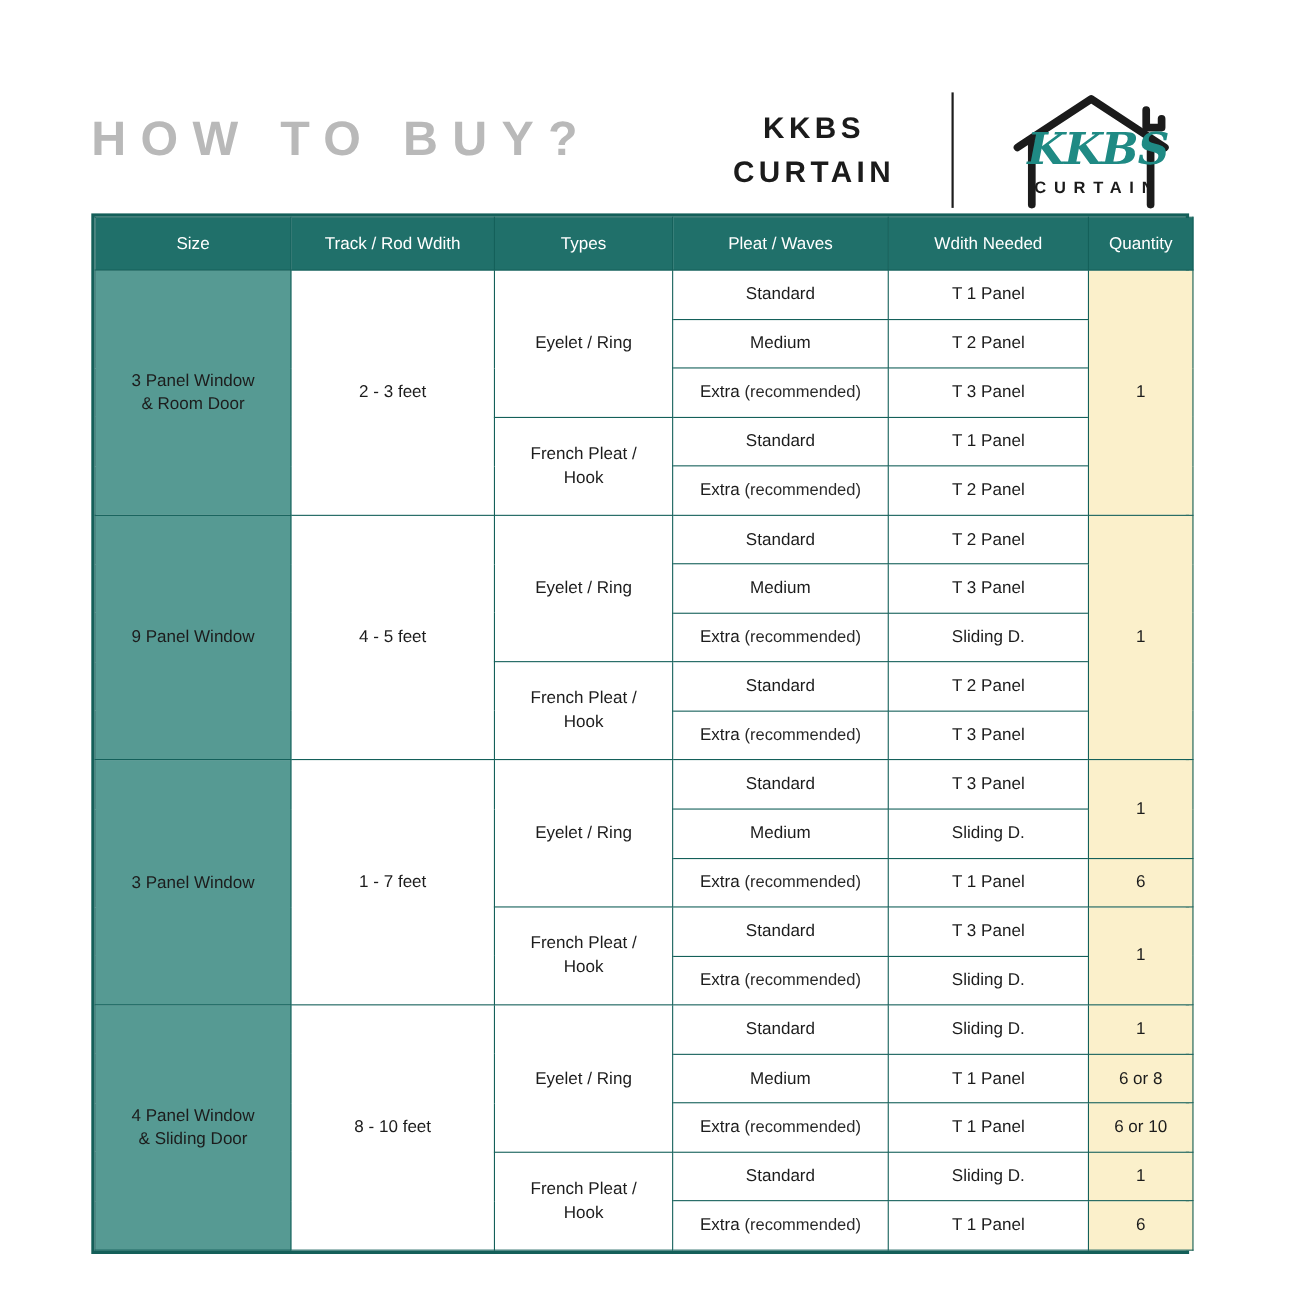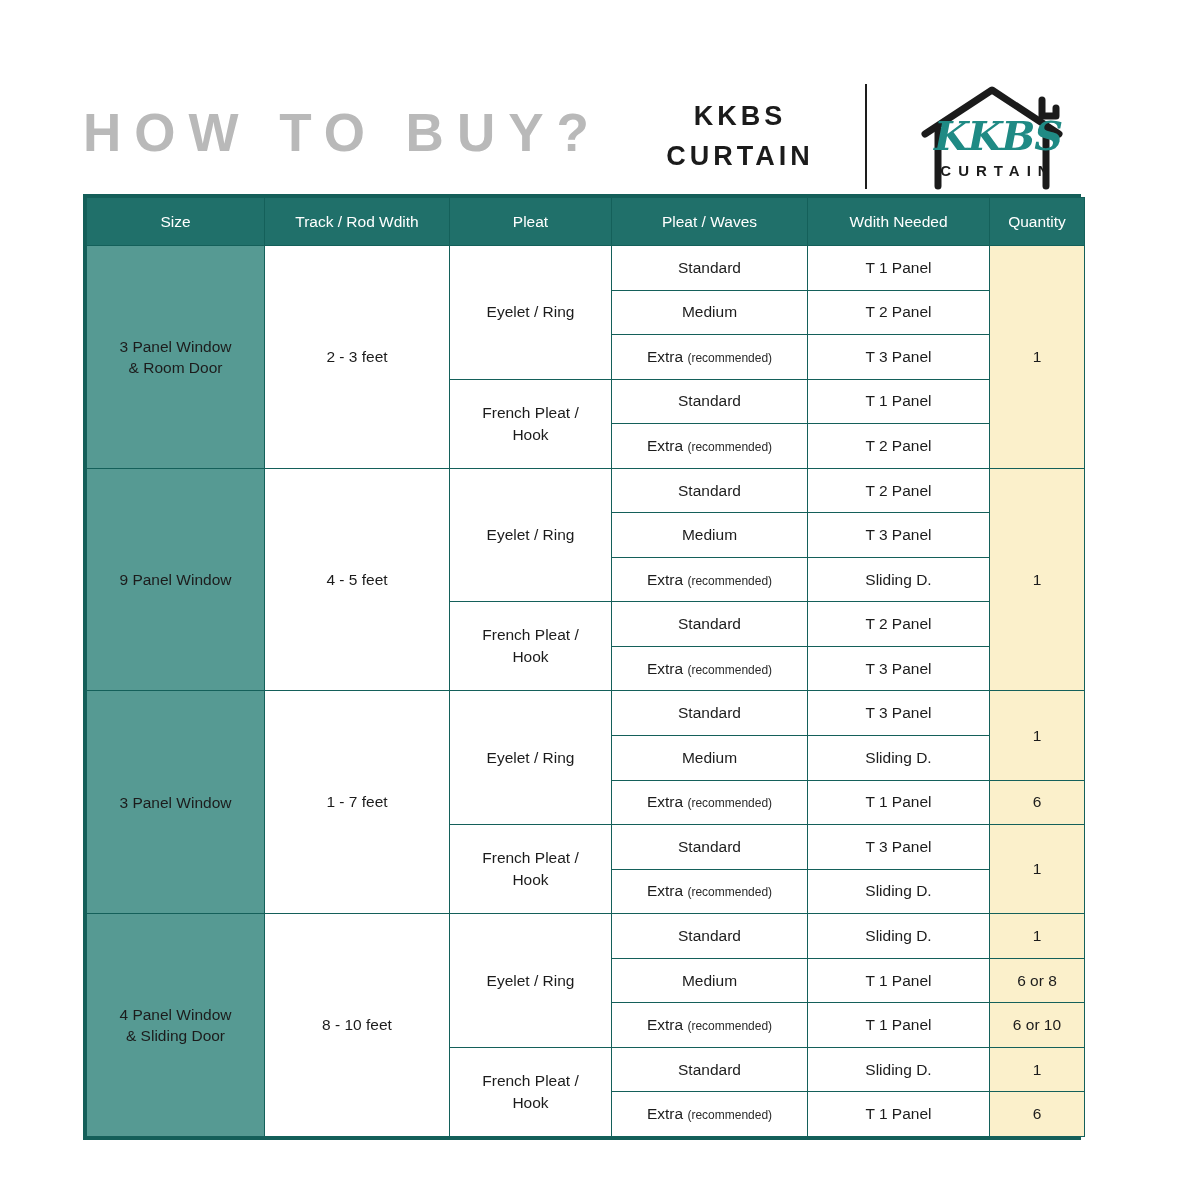--- a/index.html
+++ b/index.html
@@ -27,21 +27,21 @@
     position: absolute;
     left: 0;
     top: 60px;
     width: 1181px;
     height: 115px;
   }
   .how-to-buy {
     position: absolute;
     left: 83px;
     top: 42px;
-    font-size: 53px;
+    font-size: 44px;
     font-weight: bold;
     letter-spacing: 13px;
     color: #b9b9b9;
     font-family: "Liberation Sans", sans-serif;
   }
   .brand-block {
     position: absolute;
     left: 630px;
     top: 22px;
     width: 470px;
@@ -186,21 +186,21 @@
     padding-left: 26px;
     line-height: 22px;
     font-size: 15.5px;
   }
   td.pleat-cell {
     text-align: left;
     padding-left: 28px;
     font-size: 16px;
   }
   td.pleat-cell .note {
-    font-size: 12px;
+    font-size: 15px;
     color: #2a2a2a;
   }
   td.need-cell {
     font-size: 16px;
   }
   td.qty-cell {
     background: #fbf0cb !important;
     font-size: 15.5px;
   }
   .row-h { height: 44.5px; }
@@ -257,21 +257,21 @@
           <col class="c2">
           <col class="c3">
           <col class="c4">
           <col class="c5">
           <col class="c6">
       </colgroup>
       <thead>
         <tr>
           <th>Size</th>
           <th>Track / Rod Wdith</th>
-          <th>Pleat</th>
+          <th>Types</th>
           <th>Pleat / Waves</th>
           <th>Wdith Needed</th>
           <th>Quantity</th>
         </tr>
       </thead>
       <tbody>
 
         <tr class="row-h">
           <td class="size-cell" rowspan="5">
             <div>3 Panel Window</div>

